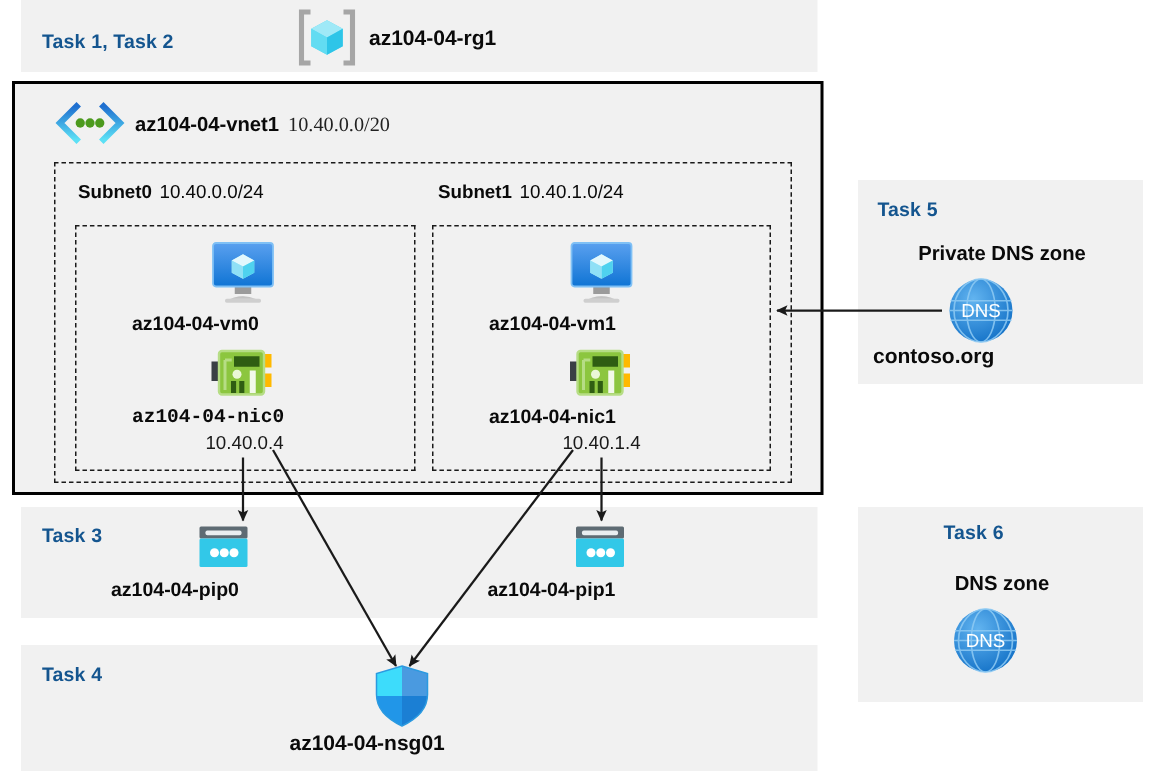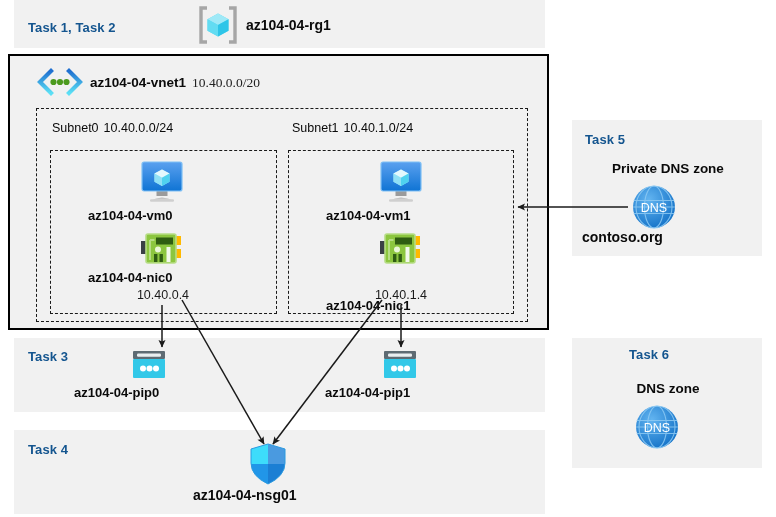--- a/index.html
+++ b/index.html
@@ -26,21 +26,21 @@
     font-size:13px;font-weight:bold;color:#0a0a0a;
   }
   .sublabel{
     position:absolute;text-align:center;white-space:nowrap;
     font-size:12.5px;font-weight:normal;color:#1a1a1a;
   }
   .hdr{position:absolute;white-space:nowrap;font-size:13.5px;color:#0a0a0a;}
   .hdr b{font-weight:bold;}
   .hdr span.cidr{font-weight:normal;color:#222;font-family:Liberation Serif, serif;}
   .subhdr{position:absolute;white-space:nowrap;font-size:12.5px;color:#0a0a0a;}
-  .subhdr b{font-weight:normal;}
+  .subhdr b{font-weight:bold;}
   .zonetitle{
     position:absolute;text-align:center;white-space:nowrap;
     font-size:13px;font-weight:bold;color:#0a0a0a;
   }
 
   
   .icon{position:absolute;}
   svg{display:block;overflow:visible;}
   #wires{position:absolute;left:0;top:0;width:776px;height:517px;pointer-events:none;}
 </style>
@@ -129,21 +129,21 @@
       <rect x="5" y="3" width="30" height="29" rx="2" fill="none" stroke="#b6dd85" stroke-width="1.6"></rect>
       <rect x="15" y="6.5" width="17" height="7" fill="#2f5d12"></rect>
       <path d="M9 9 L9 29" stroke="#b6dd85" stroke-width="2" fill="none"></path>
       <path d="M9 9 L13.5 9" stroke="#b6dd85" stroke-width="2" fill="none"></path>
       <circle cx="17" cy="18.5" r="3" fill="#eaf7d8"></circle>
       <rect x="13" y="23" width="3.4" height="8" fill="#2f5d12"></rect>
       <rect x="18.5" y="23" width="3.4" height="8" fill="#2f5d12"></rect>
       <rect x="25.5" y="16" width="4" height="15" fill="#f2f9ea"></rect>
     </svg>
   </div>
-  <div class="nodelabel" style="left:88px;top:270px;width:150px;">az104-04-nic0</div>
+  <div class="nodelabel" style="left:88px;top:270px;width:150px;font-family:Liberation Mono, monospace;">az104-04-nic0</div>
   <div class="sublabel" style="left:88px;top:288px;width:150px;">10.40.0.4</div>
 
   <div class="subhdr" style="left:292px;top:121px;">
     <b>Subnet1</b><span style="margin-left:5px;">10.40.1.0/24</span>
   </div>
   <div class="dashed" style="left:288px;top:150px;width:224px;height:162px;"></div>
 
   <div class="icon" style="left:375px;top:158px;">
     <svg width="52" height="46" viewBox="0 0 52 46">
       <defs>
@@ -178,21 +178,21 @@
       <rect x="5" y="3" width="30" height="29" rx="2" fill="none" stroke="#b6dd85" stroke-width="1.6"></rect>
       <rect x="15" y="6.5" width="17" height="7" fill="#2f5d12"></rect>
       <path d="M9 9 L9 29" stroke="#b6dd85" stroke-width="2" fill="none"></path>
       <path d="M9 9 L13.5 9" stroke="#b6dd85" stroke-width="2" fill="none"></path>
       <circle cx="17" cy="18.5" r="3" fill="#eaf7d8"></circle>
       <rect x="13" y="23" width="3.4" height="8" fill="#2f5d12"></rect>
       <rect x="18.5" y="23" width="3.4" height="8" fill="#2f5d12"></rect>
       <rect x="25.5" y="16" width="4" height="15" fill="#f2f9ea"></rect>
     </svg>
   </div>
-  <div class="nodelabel" style="left:326px;top:270px;width:150px;margin-top:28px;">az104-04-nic1</div>
+  <div class="nodelabel" style="left:326px;top:270px;width:150px;">az104-04-nic1</div>
   <div class="sublabel" style="left:326px;top:288px;width:150px;">10.40.1.4</div>
 
   <div class="panel" style="left:14px;top:338px;width:531px;height:74px;"></div>
   <div class="tasklabel" style="left:28px;top:349px;">Task 3</div>
 
   <div class="icon" style="left:130px;top:349px;">
     <svg width="38" height="34" viewBox="0 0 38 34">
       <rect x="3" y="2" width="32" height="8" rx="1" fill="#5e6b73"></rect>
       <rect x="7" y="4.6" width="24" height="3.2" rx="1.2" fill="#e9eef0"></rect>
       <rect x="3" y="10" width="32" height="19" rx="1" fill="#32c8e8"></rect>

